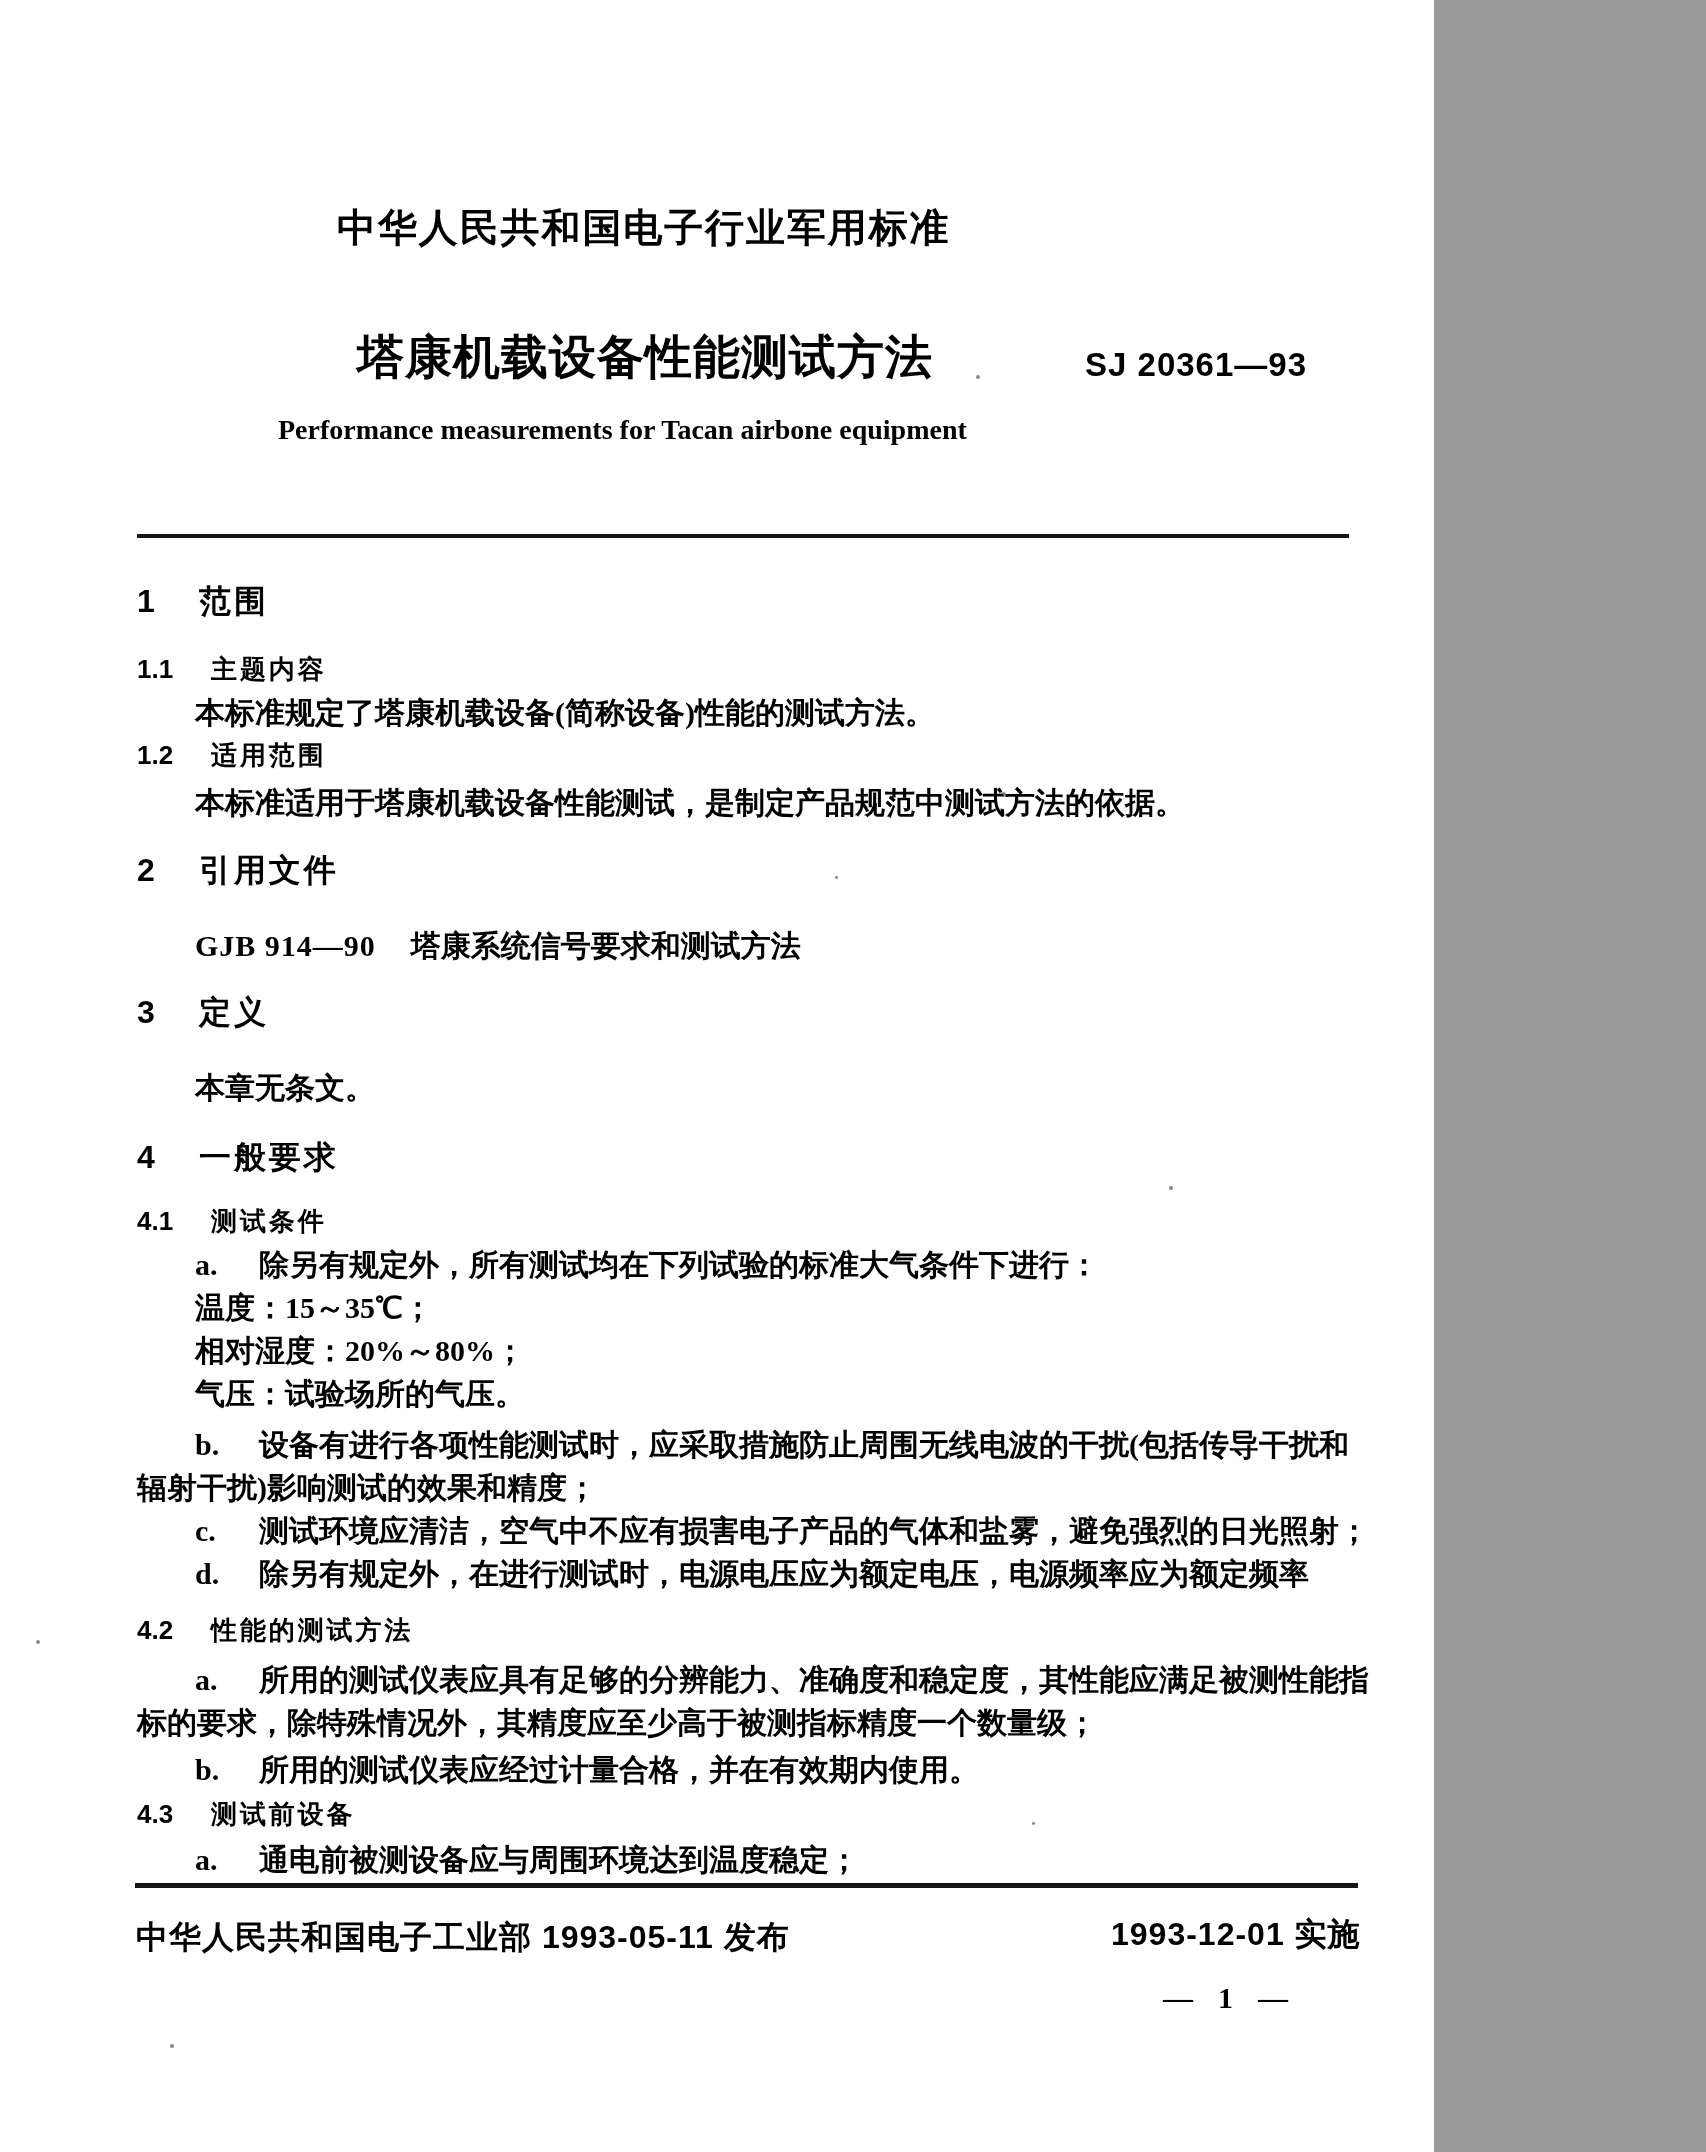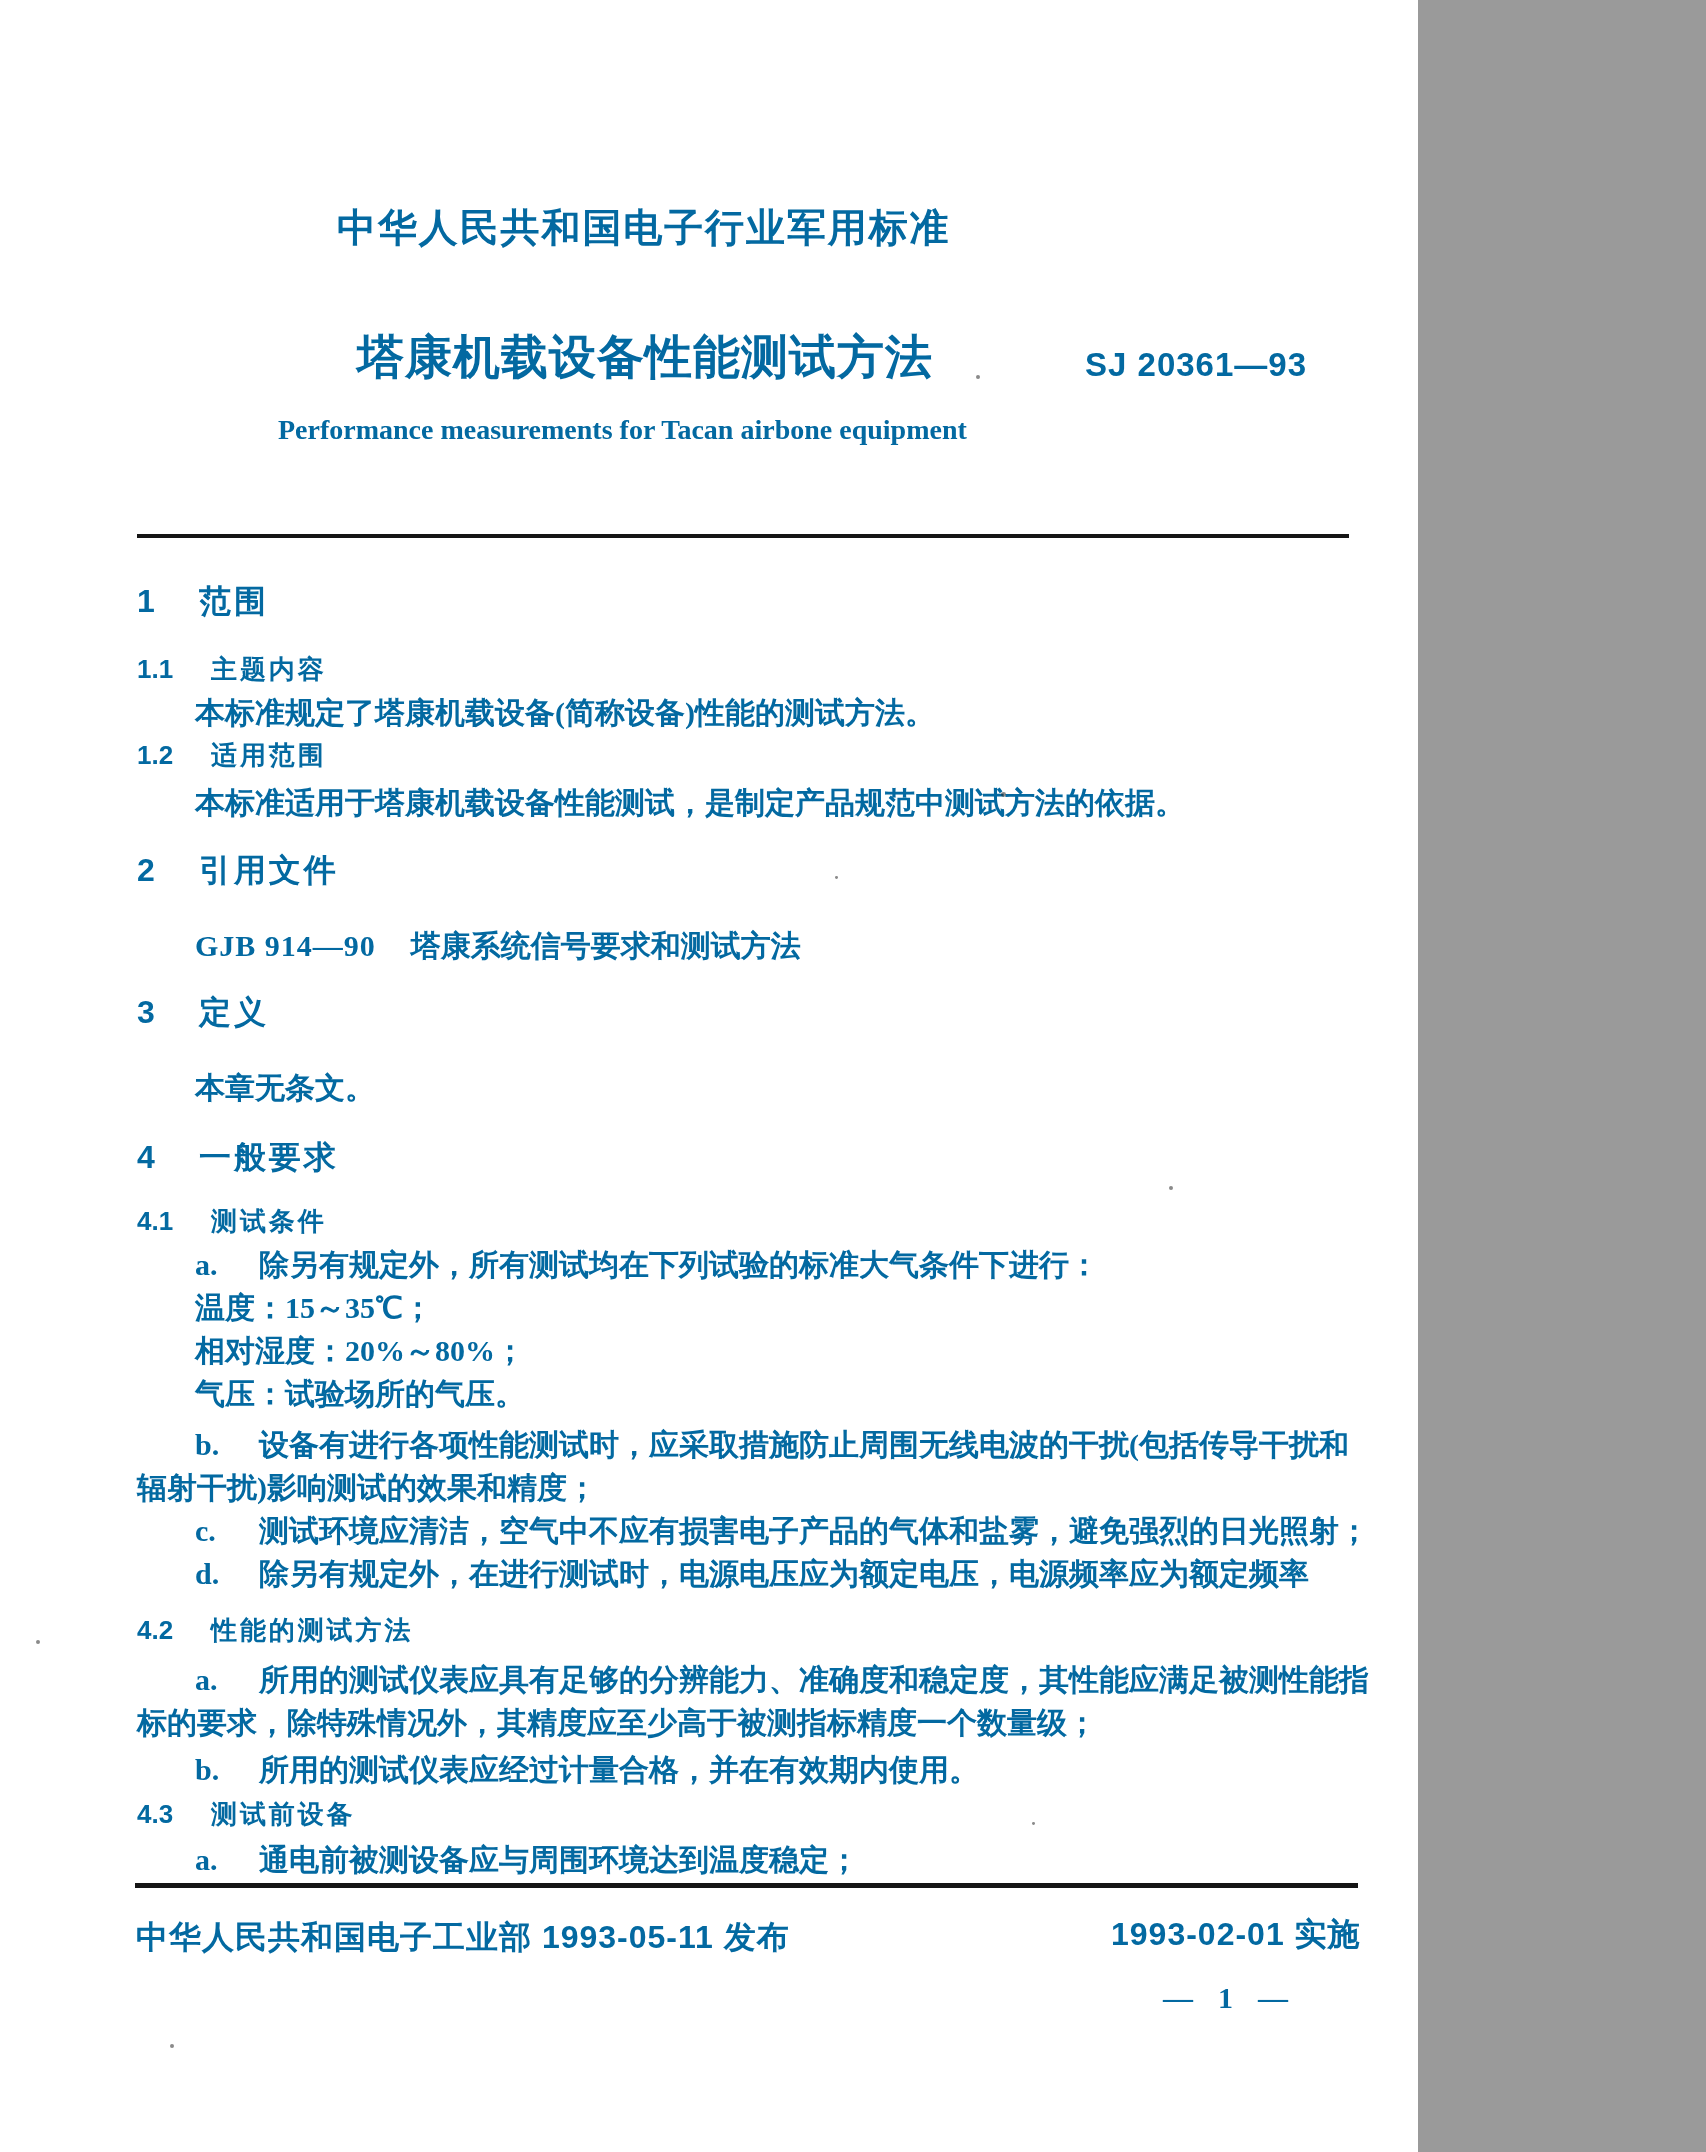--- a/index.html
+++ b/index.html
@@ -1,22 +1,23 @@
 <!DOCTYPE html>
 <html><head>
 <meta charset="utf-8">
 <style>
   html,body{margin:0;padding:0;background:#9a9a9a;}
   .page{
     position:relative;
     width:1418px;height:2152px;
     background:#ffffff;
-    color:#0369a1;
+    color:#000000;
     overflow:hidden;
     font-family:"Liberation Serif", serif;
+    padding-left:16px;
   }
   
   .std-class{
     position:absolute;left:337px;top:206px;
     font-family:"Liberation Sans", sans-serif;
     font-weight:bold;font-size:39px;line-height:43px;letter-spacing:1.9px;
     white-space:nowrap;
   }
   .title-cn{
     position:absolute;left:357px;top:332px;margin:0;
@@ -142,21 +143,21 @@
     <div class="line item" style="margin-top:3.9px"><span class="label">b.</span><span>所用的测试仪表应经过计量合格，并在有效期内使用。</span></div>
 
     <div class="line h2" style="margin-top:1.9px"><span class="num">4.3</span><span>测试前设备</span></div>
 
     <div class="line item" style="margin-top:1.9px"><span class="label">a.</span><span>通电前被测设备应与周围环境达到温度稳定；</span></div>
 
   </main>
 
   <div class="rule rule-bottom"></div>
   <div class="foot-left">中华人民共和国电子工业部 1993-05-11 发布</div>
-  <div class="foot-right">1993-02-01 实施</div>
+  <div class="foot-right">1993-12-01 实施</div>
   <div class="page-no">— 1 —</div>
 
   <div class="speck" style="left:976px;top:375px;width:3.9px;height:3.9px"></div>
   <div class="speck" style="left:1001px;top:792px;width:4.9px;height:4.9px"></div>
   <div class="speck" style="left:835px;top:876px;width:2.9px;height:2.9px"></div>
   <div class="speck" style="left:1169px;top:1186px;width:3.9px;height:3.9px"></div>
   <div class="speck" style="left:36px;top:1640px;width:3.9px;height:3.9px"></div>
   <div class="speck" style="left:1032px;top:1822px;width:2.9px;height:2.9px"></div>
   <div class="speck" style="left:170px;top:2044px;width:3.9px;height:3.9px"></div>
 

